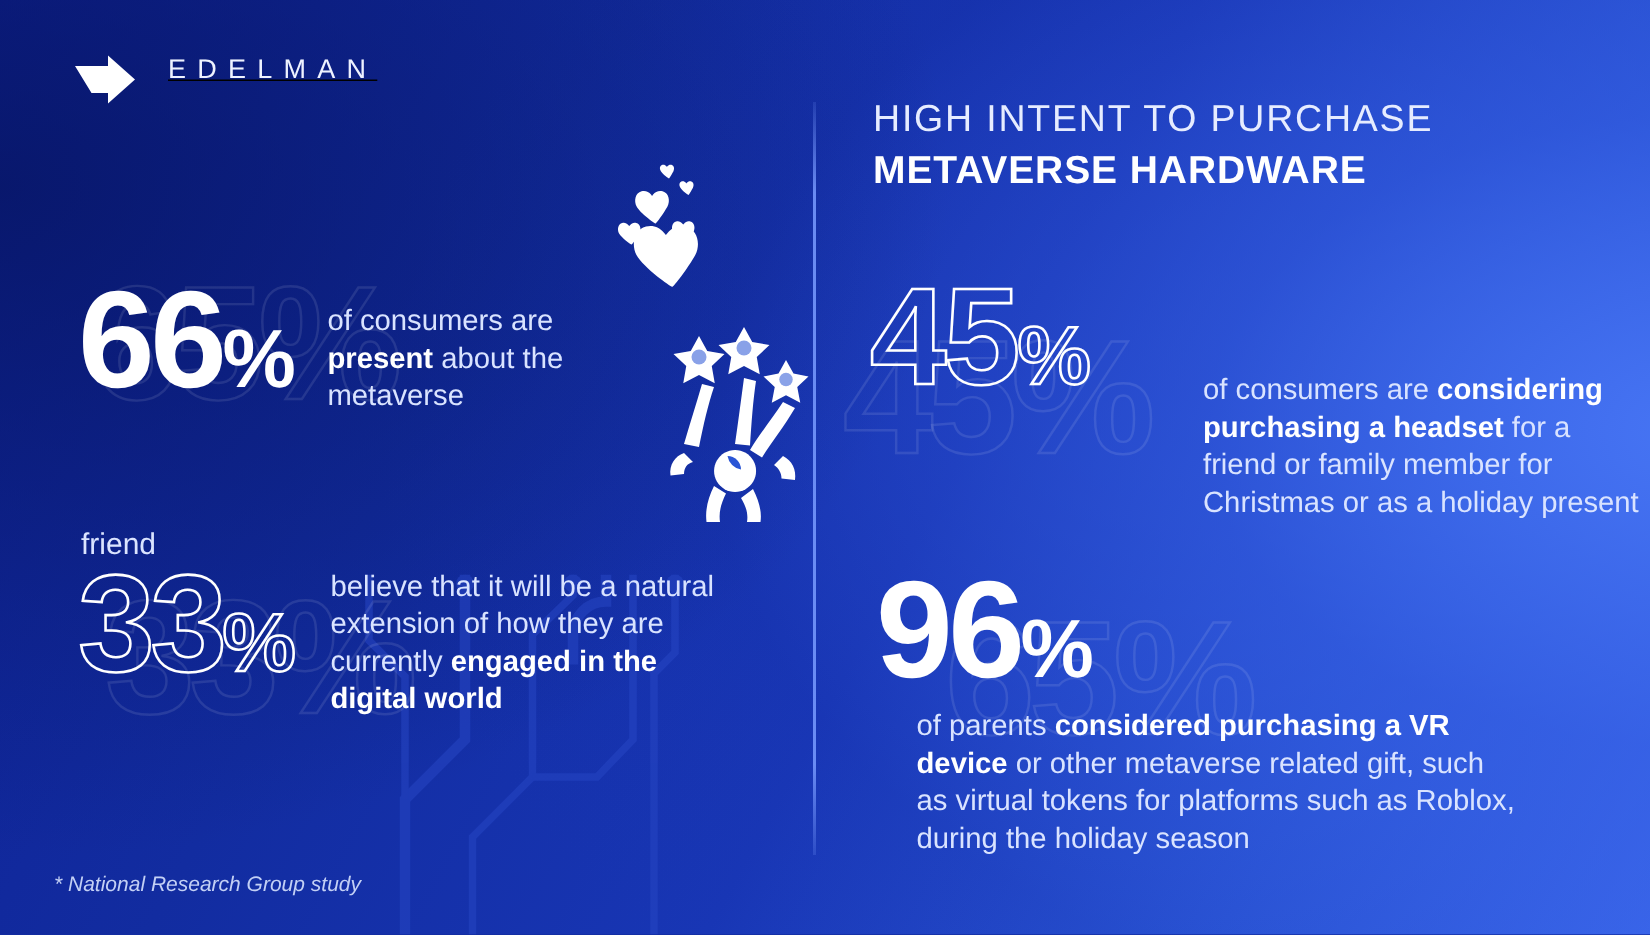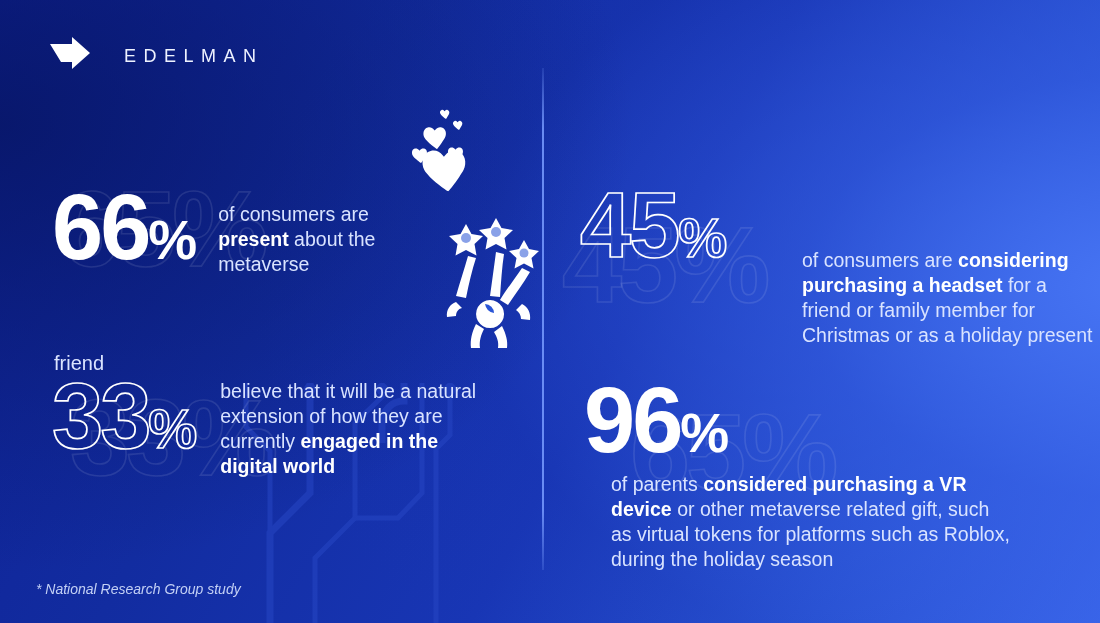--- a/index.html
+++ b/index.html
@@ -32,21 +32,21 @@
   #circuit .thin { stroke-width:5; }
   #circuit circle { fill:#2746c4; stroke:none; }
 
   
   #divider {
     position:absolute; left:542px; top:68px; width:2px; height:502px;
     background:linear-gradient(180deg, rgba(120,155,255,.15) 0%, rgba(120,155,255,.85) 12%, rgba(120,155,255,.85) 88%, rgba(120,155,255,.2) 100%);
   }
 
   
-  #logo { position:absolute; left:48px; top:36px; display:flex; align-items:center; gap:32px; }
+  #logo { position:absolute; left:48px; top:36px; display:flex; align-items:flex-start; gap:20px;text-decoration:underline; }
   #logo svg { display:block; }
   #logo .word {
     color:#eef2ff; font-size:18px; letter-spacing:7.5px; font-weight:400;
   }
 
   
   .body-txt {
     color:#d9e3ff; font-size:19.5px; line-height:25px; font-weight:400;
   }
   .body-txt b { color:#ffffff; font-weight:700; }
@@ -194,20 +194,24 @@
         </div>
         <p class="body-txt"><span>believe that it will be a natural extension of how they are currently </span><b>engaged in the digital world</b></p>
       </div>
     </div>
 
     <div id="footnote">* National Research Group study</div>
   </div>
 
   <div id="right-col">
 
+    <div id="head">
+      <div class="l1">HIGH INTENT TO PURCHASE</div>
+      <div class="l2">METAVERSE HARDWARE</div>
+    </div>
 
     <div id="blk45">
       <div style="position:relative; display:inline-block;">
         <span class="ghost" style="left:-18px; top:14px;">45%</span>
         <div class="stat outline"><span>45</span><span class="pct">%</span></div>
       </div>
       <p class="body-txt"><span>of consumers are </span><b>considering purchasing a headset</b><span> for a friend or family member for Christmas or as a holiday present</span></p>
     </div>
 
     <div id="blk65">

